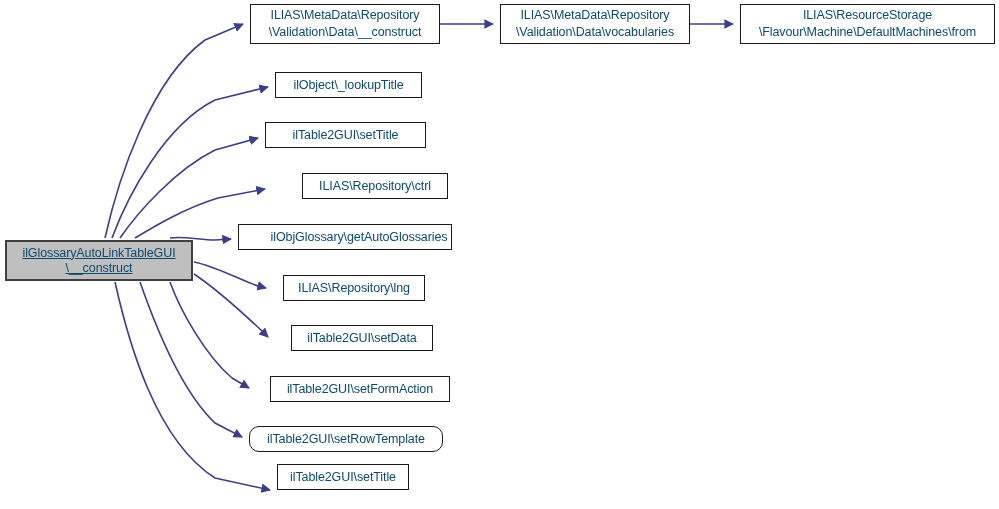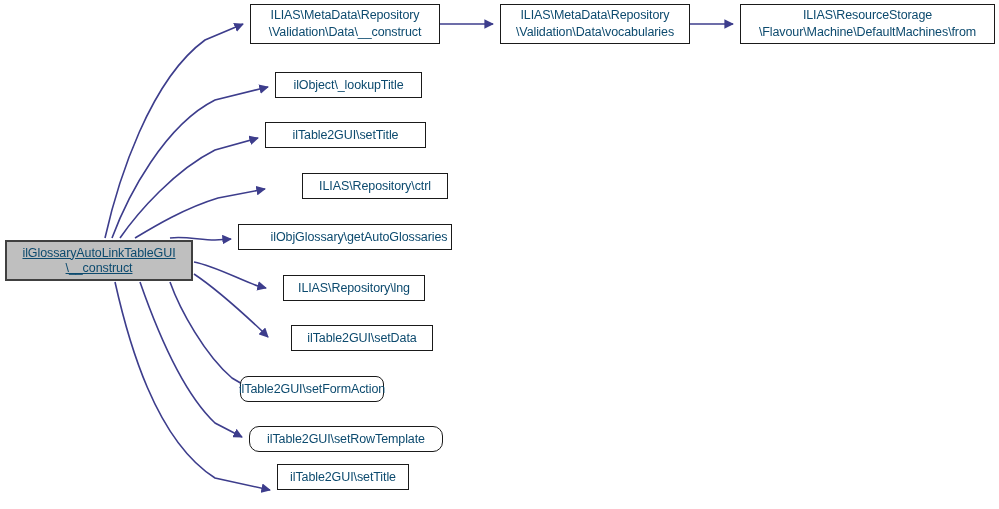--- a/index.html
+++ b/index.html
@@ -78,21 +78,21 @@
       <div class="node root" style="left: 5px; top: 240px; width: 188px; height: 41px;">ilGlossaryAutoLinkTableGUI
 \__construct</div>
       <div class="node multiline" style="left: 250px; top: 4px; width: 190px; height: 40px;">ILIAS\MetaData\Repository
 \Validation\Data\__construct</div>
       <div class="node" style="left: 275px; top: 72px; width: 147px; height: 26px;">ilObject\_lookupTitle</div>
       <div class="node" style="left: 265px; top: 122px; width: 161px; height: 26px;">ilTable2GUI\setTitle</div>
       <div class="node" style="left: 272px; top: 173px; width: 146px; height: 26px; margin-left: 30px;">ILIAS\Repository\ctrl</div>
       <div class="node" style="left: 238px; top: 224px; width: 214px; height: 26px; padding-left: 28px;">ilObjGlossary\getAutoGlossaries</div>
       <div class="node" style="left: 283px; top: 275px; width: 142px; height: 26px;">ILIAS\Repository\lng</div>
       <div class="node" style="left: 291px; top: 325px; width: 142px; height: 26px;">ilTable2GUI\setData</div>
-      <div class="node" style="left: 240px; top: 376px; width: 144px; height: 26px; border-radius: 8px;">ilTable2GUI\setFormAction</div>
+      <div class="node" style="left: 270px; top: 376px; width: 180px; height: 26px;">ilTable2GUI\setFormAction</div>
       <div class="node" style="left: 249px; top: 426px; width: 194px; height: 26px; border-radius: 10px;">ilTable2GUI\setRowTemplate</div>
       <div class="node" style="left: 277px; top: 464px; width: 132px; height: 26px;">ilTable2GUI\setTitle</div>
       <div class="node multiline" style="left: 500px; top: 4px; width: 190px; height: 40px;">ILIAS\MetaData\Repository
 \Validation\Data\vocabularies</div>
       <div class="node multiline" style="left: 740px; top: 4px; width: 255px; height: 40px;">ILIAS\ResourceStorage
 \Flavour\Machine\DefaultMachines\from</div>
     </div>
 
 </div>
 

